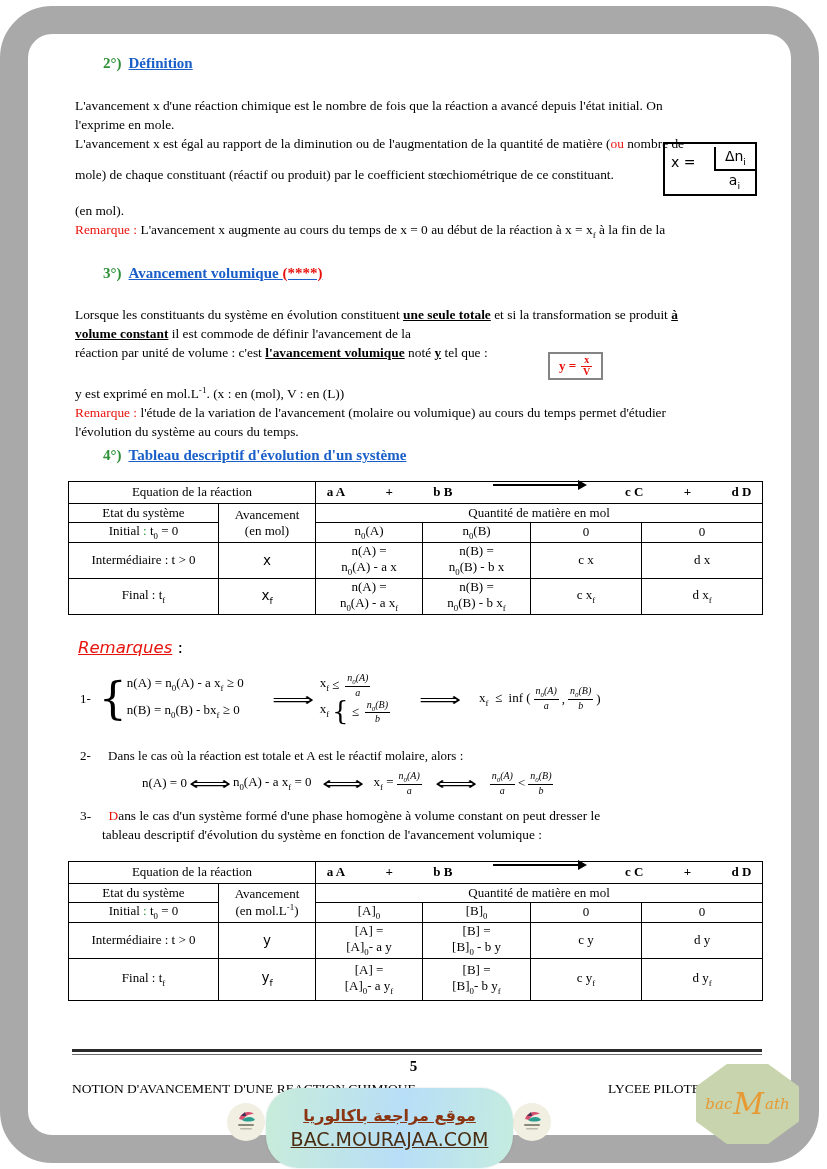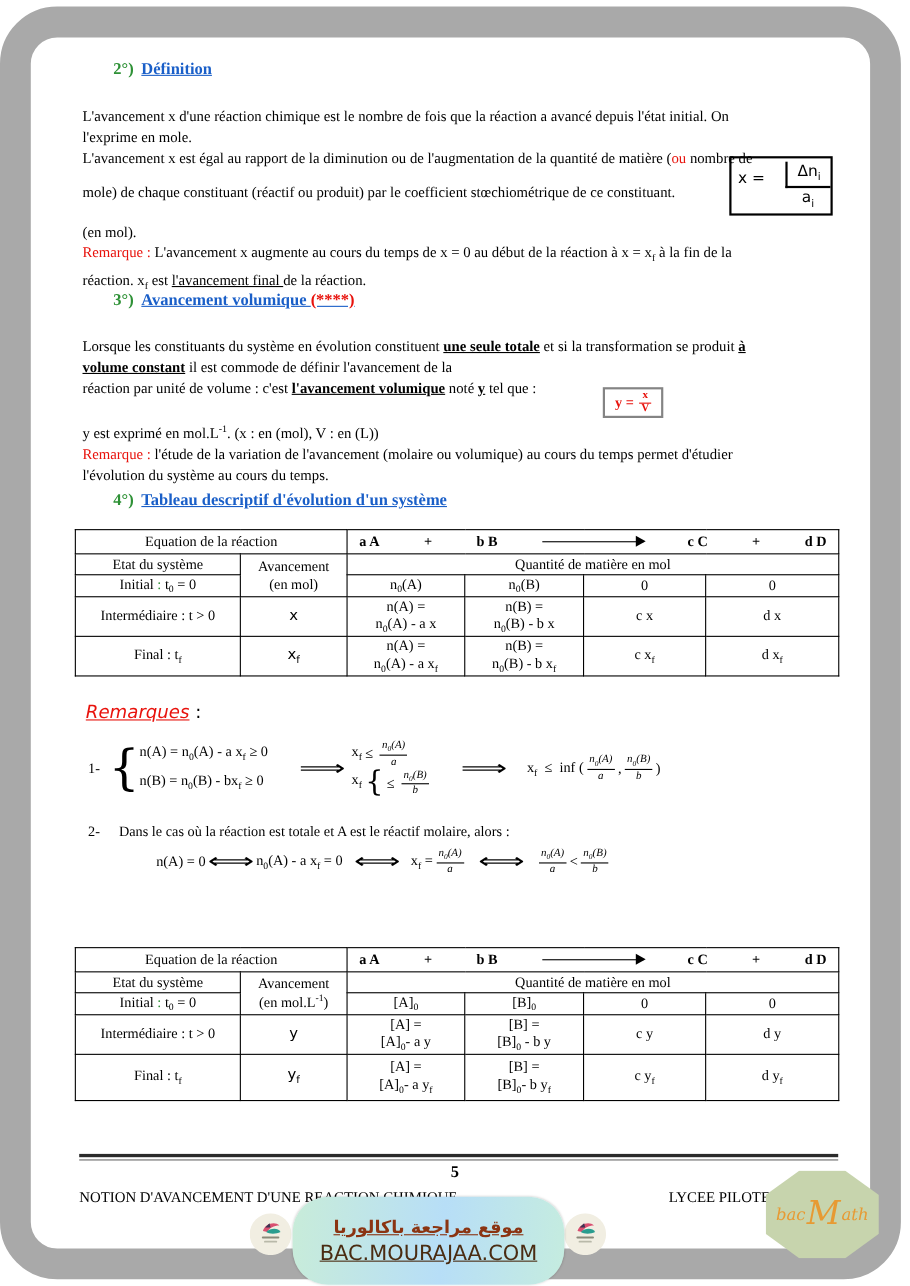--- a/index.html
+++ b/index.html
@@ -36,21 +36,21 @@
   
   .fybox{position:absolute;left:473px;top:352px;border:2px solid #848484;padding:1px 9px;
          color:#e8120c;font-weight:bold;display:flex;gap:5px;align-items:center;font-size:13px;}
   .fy-frac{display:inline-flex;flex-direction:column;align-items:center;font-size:10px;line-height:1.05;}
   .fy-num{border-bottom:1px solid #e8120c;padding:0 3px;}
 
   
   table.ctab{position:absolute;left:-7px;border-collapse:collapse;table-layout:fixed;
              font-size:13px;text-align:center;}
   table.ctab td{border:1.6px solid #000;padding:0 2px;line-height:1.25;}
-  .eqrow{display:flex;align-items:center;justify-content:space-around;font-weight:bold;padding:0 8px;gap:39px;}
+  .eqrow{display:flex;align-items:flex-start;justify-content:space-around;font-weight:bold;padding:0 8px;gap:39px;}
   .tbl-arrow{position:relative;width:92px;height:1.8px;background:#000;display:inline-block;}
   .tbl-arrow::after{content:"";position:absolute;right:-2px;top:-4.6px;width:0;height:0;
      border-left:9px solid #000;border-top:5px solid transparent;border-bottom:5px solid transparent;}
   .avx{font-family:"DejaVu Sans",sans-serif;font-size:13.5px;}
 
   
   .remhead{position:absolute;left:3px;top:638px;font-family:"DejaVu Sans",sans-serif;
            font-style:italic;font-weight:normal;font-size:16.5px;color:#e8120c;}
   .remhead .rhc{color:#000;font-style:normal;}
   .rh{text-decoration:underline;}
@@ -103,21 +103,20 @@
     <span class="secnum">2°)</span><span class="sectitle">Définition</span>
   </div>
 
   <div class="para" style="top:96px;">
     <div class="line">L'avancement x d'une réaction chimique est le nombre de fois que la réaction a avancé depuis l'état initial. On</div>
     <div class="line">l'exprime en mole.</div>
     <div class="line">L'avancement x est égal au rapport de la diminution ou de l'augmentation de la quantité de matière (<span class="red">ou</span> nombre de</div>
     <div class="line" style="margin-top:12px;">mole) de chaque constituant (réactif ou produit) par le coefficient stœchiométrique de ce constituant.</div>
     <div class="line" style="margin-top:17px;">(en mol).</div>
     <div class="line"><span class="red">Remarque :</span> L'avancement x augmente au cours du temps de x = 0 au début de la réaction à x = x<sub>f</sub> à la fin de la</div>
-    <div class="line">réaction. x<sub>f</sub> est <u>l'avancement final </u>de la réaction.</div>
   </div>
 
   <div class="fxbox">
     <span class="fx-lhs">x =</span>
     <span class="fx-frac">
       <span class="fx-num">Δn<sub>i</sub></span>
       <span class="fx-den">a<sub>i</sub></span>
     </span>
   </div>
 
@@ -272,20 +271,27 @@
           <span>a</span>
         </span>
       <span>&lt;</span>
       <span class="frac">
           <span class="num">n<sub>0</sub>(B)</span>
           <span>b</span>
         </span>
     </div>
   </div>
 
+  <div class="para" style="top:806px;left:5px;font-size:13.4px;">
+    <div class="line">
+      <span class="rnum">3-</span>
+      <span style="margin-left:6px;"><span class="red">D</span>ans le cas d'un système formé d'une phase homogène à volume constant on peut dresser le</span>
+    </div>
+    <div class="line" style="margin-left:22px;">tableau descriptif d'évolution du système en fonction de l'avancement volumique :</div>
+  </div>
 
   <table class="ctab" style="top:861px;width:694px;">
     <colgroup>
         <col style="width:150px">
         <col style="width:97px">
         <col style="width:107px">
         <col style="width:108px">
         <col style="width:111px">
         <col style="width:121px">
       </colgroup>

